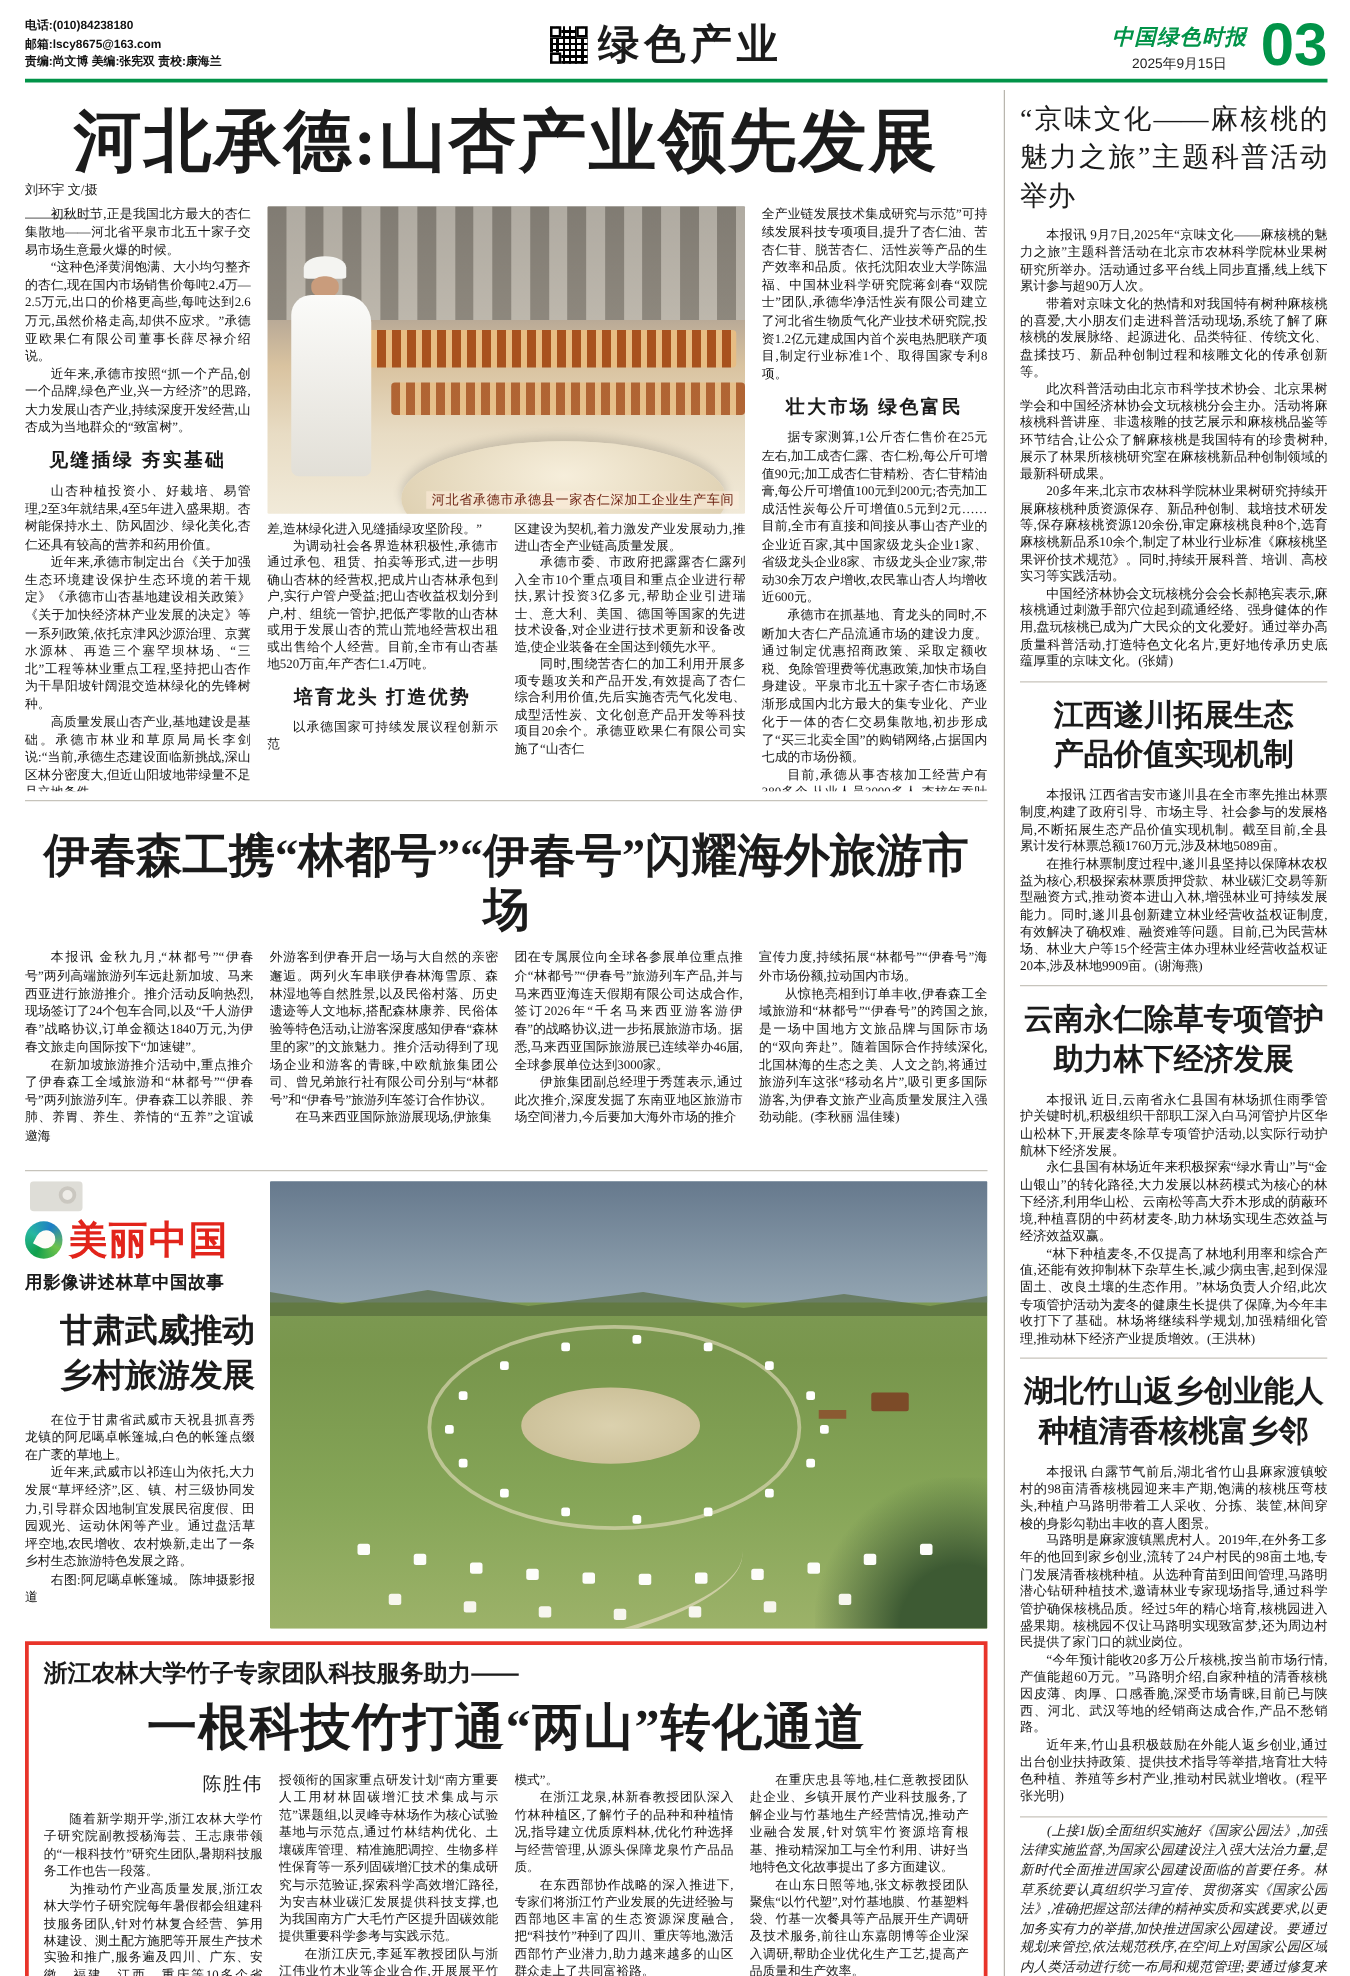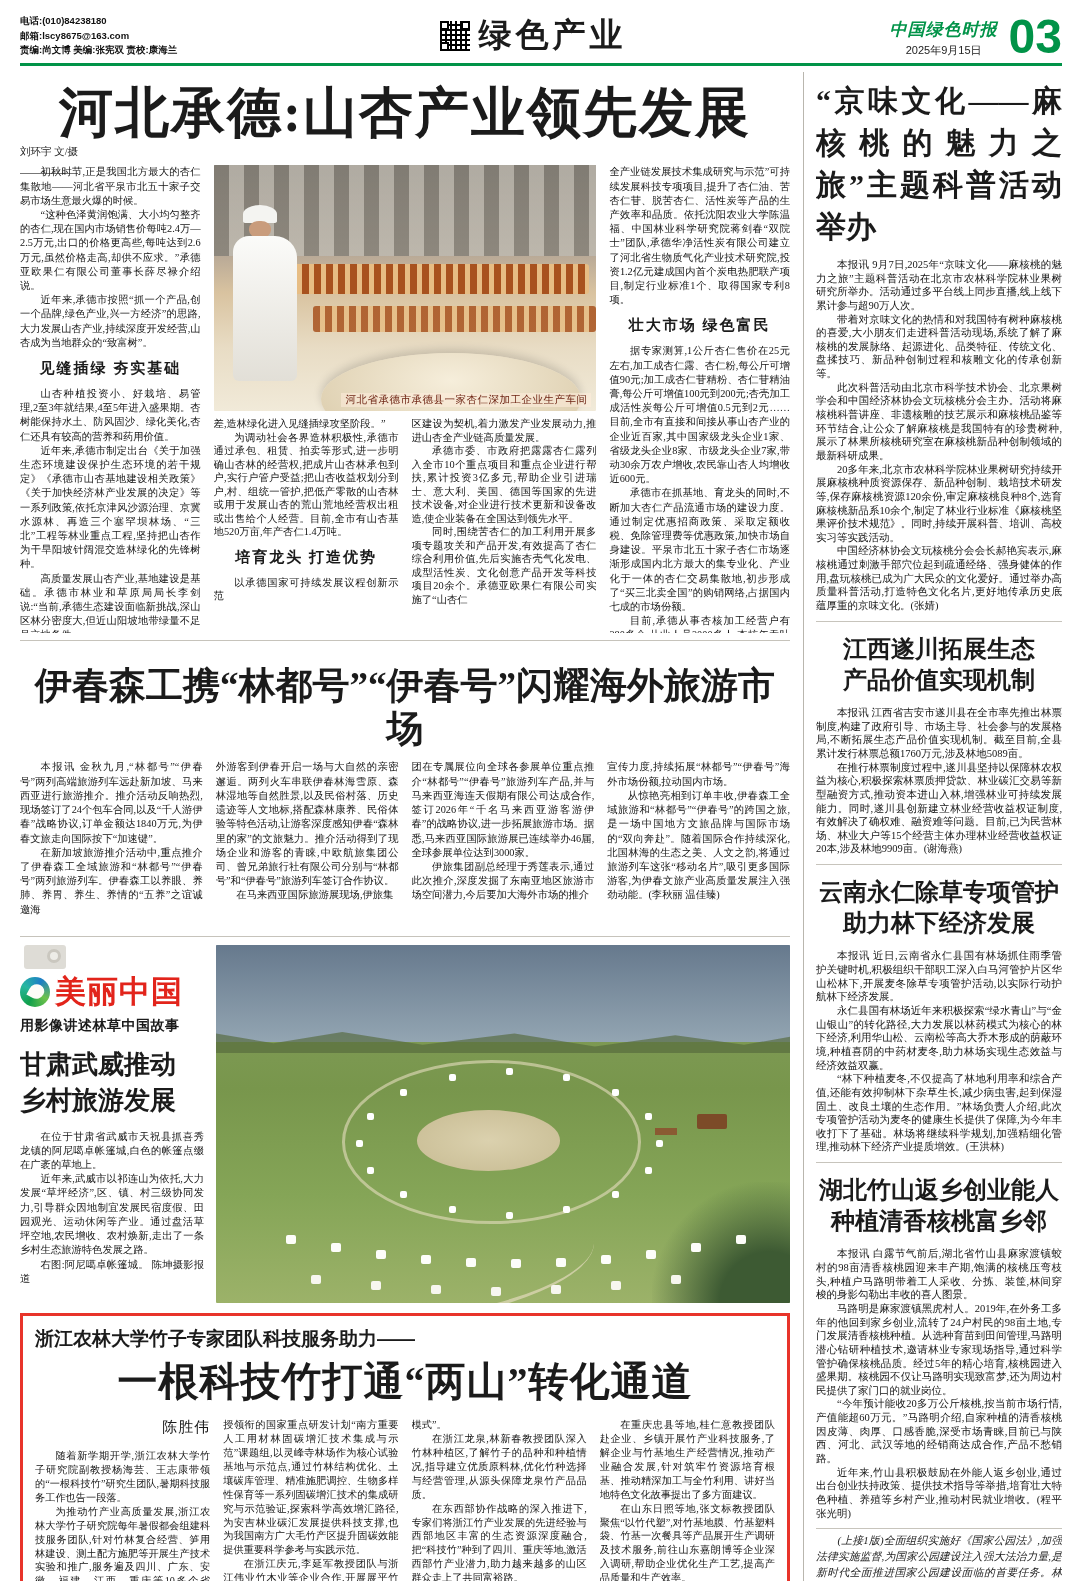--- a/index.html
+++ b/index.html
@@ -71,21 +71,21 @@
      border:3px solid #c1beb5;border-radius:50%;background:#ebe9e3;box-sizing:border-box;}
   .mlzg-logo{display:flex;align-items:center;gap:5px;}
   .logo-circle{width:30px;height:30px;border-radius:50%;flex:0 0 auto;position:relative;
      background:conic-gradient(from 210deg,#11a04c,#27b7a0,#1d7ec6,#6fc24b,#11a04c);}
   .logo-circle::after{content:"";position:absolute;left:9px;top:7px;width:15px;height:15px;
      background:#fdfcf7;border-radius:55% 45% 55% 0;transform:rotate(28deg);}
   .mlzg-title{color:#e2241b;font-size:31px;font-weight:900;letter-spacing:1px;
      font-family:"Liberation Sans",sans-serif;}
   .mlzg-sub{font-size:14px;font-weight:800;margin:4px 0 12px;letter-spacing:.5px;
      font-family:"Liberation Sans",sans-serif;}
-  .gansu-headline{font-size:26px;font-weight:900;text-align:left;white-space:pre-line;
+  .gansu-headline{font-size:26px;font-weight:900;text-align:right;white-space:pre-line;
      line-height:1.35;margin:4px 0 12px;}
   
   .photo-aerial{position:relative;overflow:hidden;border-radius:1px;
      background:linear-gradient(180deg,#9fb0bd 0%,#c0cad2 10%,#7e9a54 24%,#78964c 40%,#85a557 70%,#9cb269 100%);}
   .pa-mountains{position:absolute;top:0;left:0;right:0;height:27%;
      background:linear-gradient(180deg,#66798d,#93a5b2);
      clip-path:polygon(0 0,100% 0,100% 52%,92% 74%,84% 48%,74% 80%,64% 52%,54% 86%,44% 58%,33% 92%,22% 62%,12% 96%,4 68%,0 78%);}
   .pa-ridge{position:absolute;top:21%;left:0;right:0;height:9%;background:#55683c;opacity:.65;
      clip-path:polygon(0 40%,10% 70%,22% 35%,36% 75%,52% 40%,66% 80%,80% 45%,92% 75%,100% 50%,100% 100%,0 100%);}
   .pa-ring{position:absolute;left:22%;top:32%;width:51%;height:44%;border:3px solid rgba(230,222,191,.6);border-radius:50%;}
@@ -110,21 +110,21 @@
   .red-box{border:3px solid #e8342a;margin-top:10px;padding:8px 12px 8px;height:326px;box-sizing:border-box;overflow:hidden;}
   .box-kicker{font-family:"Liberation Sans",sans-serif;font-weight:700;font-size:19px;margin:2px 0 2px;}
   .box-headline{font-size:40px;font-weight:900;text-align:center;margin:8px 0 14px;letter-spacing:1px;line-height:1.1;}
   .box-cols{display:flex;gap:13px;height:232px;overflow:hidden;}
   .box-cols .para{font-size:10.2px;line-height:1.36;}
   .box-author{font-size:15px;margin:0 0 12px;letter-spacing:1px;text-align:right;}
   
   .r-art{padding:4px 0 8px;overflow:hidden;}
   .r-art + .r-art{border-top:1px solid #c7c4bc;}
   .right-zone .para{font-size:10.5px;line-height:1.3;}
-  .r1-headline{font-size:30px;font-weight:700;line-height:1.4;text-align:justify;margin:4px 0 10px;}
+  .r1-headline{font-size:22px;font-weight:400;line-height:1.4;text-align:justify;margin:4px 0 10px;}
   .r-headline{font-size:24px;font-weight:900;text-align:center;white-space:pre-line;line-height:1.3;margin:8px 0 10px;}
   .r5 .para{font-style:italic;font-size:10.8px;line-height:1.45;color:#222;}
 </style>
 </head>
 <body>
 
 <div class="page">
 
   <header class="masthead">
     <div class="hdr-left">

